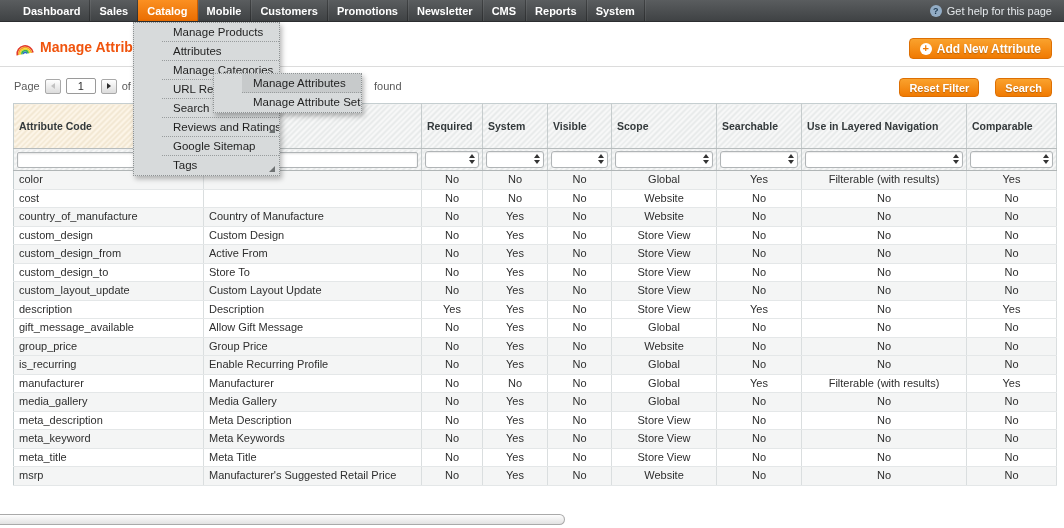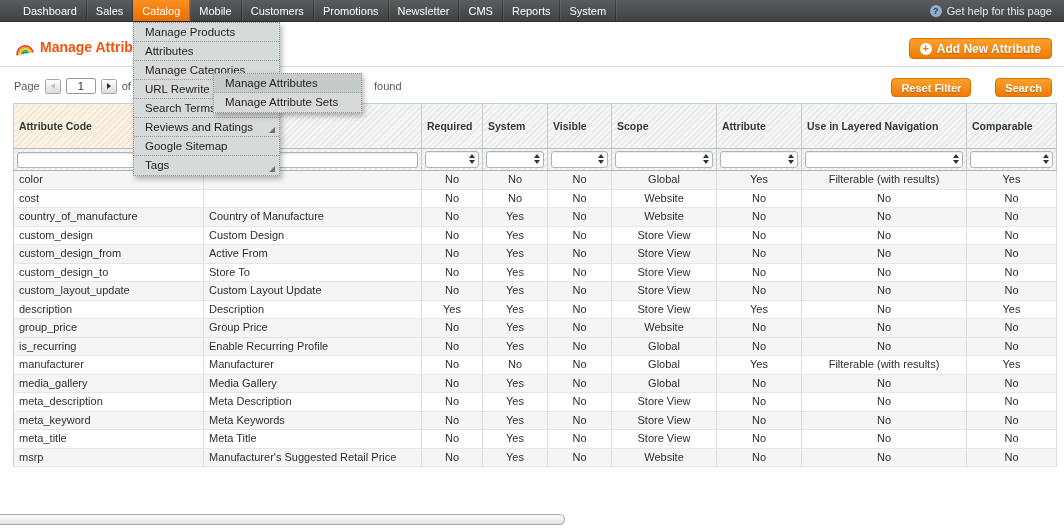--- a/index.html
+++ b/index.html
@@ -10,21 +10,21 @@
   }
 
   
   .navbar {
     position:absolute; top:0; left:0; width:1064px; height:22px;
     background:linear-gradient(#5a5d5f,#3f4244);
     border-bottom:1px solid #2c2e30;
     display:flex; align-items:stretch; padding-left:14px;
   }
   .nav-item {
-    padding:0 9px; line-height:22px; color:#fff; font-weight:normal; font-size:11px;
+    padding:0 9px; line-height:22px; color:#fff; font-weight:bold; font-size:11px;
     border-right:1px solid rgba(0,0,0,.28); box-shadow:1px 0 0 rgba(255,255,255,.07);
     cursor:pointer; white-space:nowrap;
   }
   .nav-item.active { background:linear-gradient(#fb9021,#e96d02); border-right-color:#c95d02; }
   .help-link {
     position:absolute; top:0; right:12px; height:22px; line-height:22px;
     color:#e4e8eb; font-size:11px; display:flex; align-items:center; gap:5px; cursor:pointer;
   }
   .help-icon {
     width:12px; height:12px; border-radius:50%; background:#93adc6; color:#1d3a52;
@@ -54,21 +54,21 @@
     width:16px; height:15px; border:1px solid #a9a9a9; border-radius:2px;
     background:linear-gradient(#fff,#dcdcdc); display:inline-flex; align-items:center; justify-content:center; cursor:pointer;
   }
   .tri-left  { width:0; height:0; border-top:3px solid transparent; border-bottom:3px solid transparent; border-right:4px solid #c2c2c2; }
   .tri-right { width:0; height:0; border-top:3px solid transparent; border-bottom:3px solid transparent; border-left:4px solid #2c2c2c; }
   .page-input {
     width:30px; height:16px; border:1px solid #9a9a9a; border-radius:2px; text-align:center;
     font-family:"Liberation Sans", sans-serif; font-size:11px; color:#2e2e2e;
   }
   .found-frag { position:absolute; left:360px; top:2px; color:#5a5a5a; }
-  .toolbar-buttons { position:absolute; right:0; top:0; display:flex; gap:24px; }
+  .toolbar-buttons { position:absolute; right:0; top:0; display:flex; gap:16px; }
   .toolbar-buttons .btn { height:19px; padding:0 9px; font-size:11px; }
 
   
   .grid-wrap { position:absolute; top:103px; left:13px; width:1043px; }
   table.grid { width:1043px; border-collapse:collapse; table-layout:fixed; border:1px solid #c5ced0; }
   .grid th {
     height:16px; padding:16px 5px; text-align:left; font-size:10.5px; font-weight:bold; color:#33393b;
     background:repeating-linear-gradient(135deg,#f8f8f8 0 2px,#e8eaea 2px 4px);
     border-right:1px solid #c6cccd; border-bottom:1px solid #b7bcbd; cursor:pointer; white-space:nowrap; overflow:hidden;
   }
@@ -101,21 +101,21 @@
 
   
   .dropdown {
     position:absolute; background:#d7dadb; border:1px dotted #8f9394;
     box-shadow:2px 3px 5px rgba(0,0,0,.28);
   }
   #catalog-menu { left:133px; top:22px; width:147px; z-index:50; }
   #attr-submenu { left:213px; top:73px; width:149px; z-index:60; }
   .menu-item {
     position:relative; height:19px; line-height:19px; padding-left:11px;
-    font-size:11.5px; color:#1f1f1f; border-bottom:1px dotted #989c9d; cursor:pointer; white-space:nowrap; overflow:hidden;
+    font-size:11.5px; color:#1f1f1f; border-bottom:1px dotted #989c9d; cursor:pointer; white-space:nowrap; overflow:hidden;margin-left:28px;
   }
   .menu-item:last-child { border-bottom:none; }
   .menu-item.hovered { background:#c7cacb; }
   .submenu-arrow {
     position:absolute; right:4px; bottom:3px; width:0; height:0;
     border-left:6px solid transparent; border-bottom:6px solid #6e7273;
   }
 
   
   .hscroll-thumb {
@@ -197,21 +197,21 @@
         <col style="width:90px">
     </colgroup>
     <thead>
       <tr id="grid-head-row">
           <th class="sorted">Attribute Code</th>
           <th></th>
           <th>Required</th>
           <th>System</th>
           <th>Visible</th>
           <th>Scope</th>
-          <th>Attribute</th>
+          <th>Searchable</th>
           <th>Use in Layered Navigation</th>
           <th>Comparable</th>
         </tr>
       <tr>
         <td class="filter-cell"><input class="filter-input" value="" style=""></td>
         <td class="filter-cell"><input class="filter-input" value="" style=""></td>
         <td class="filter-cell">
             <div class="fselect">
               <span class="stepper">
                 <i class="up"></i>
@@ -350,20 +350,31 @@
         <tr class="even">
           <td class="data">description</td>
           <td class="data">Description</td>
           <td class="data center">Yes</td>
           <td class="data center">Yes</td>
           <td class="data center">No</td>
           <td class="data center">Store View</td>
           <td class="data center">Yes</td>
           <td class="data center">No</td>
           <td class="data center">Yes</td>
+        </tr>
+        <tr class="even">
+          <td class="data">gift_message_available</td>
+          <td class="data">Allow Gift Message</td>
+          <td class="data center">No</td>
+          <td class="data center">Yes</td>
+          <td class="data center">No</td>
+          <td class="data center">Global</td>
+          <td class="data center">No</td>
+          <td class="data center">No</td>
+          <td class="data center">No</td>
         </tr>
         <tr class="odd">
           <td class="data">group_price</td>
           <td class="data">Group Price</td>
           <td class="data center">No</td>
           <td class="data center">Yes</td>
           <td class="data center">No</td>
           <td class="data center">Website</td>
           <td class="data center">No</td>
           <td class="data center">No</td>

